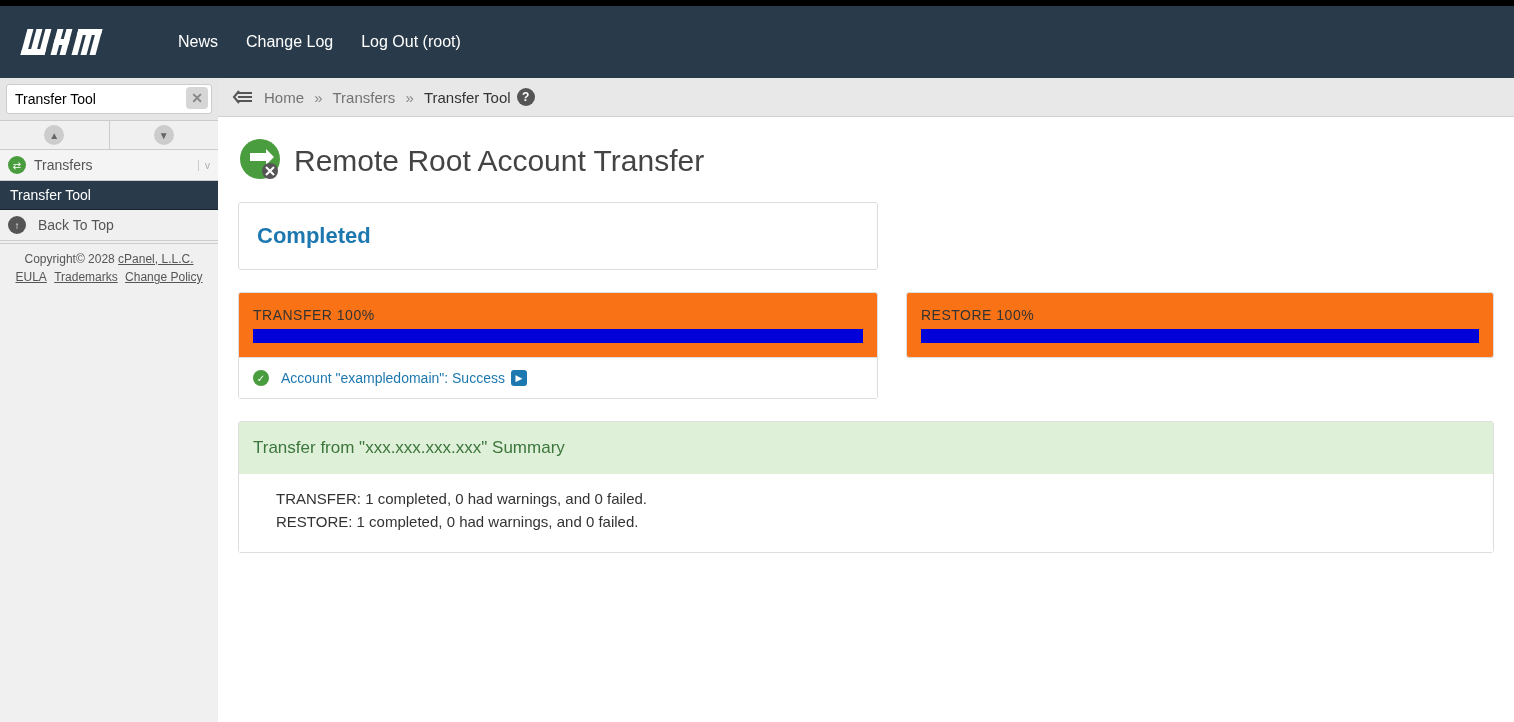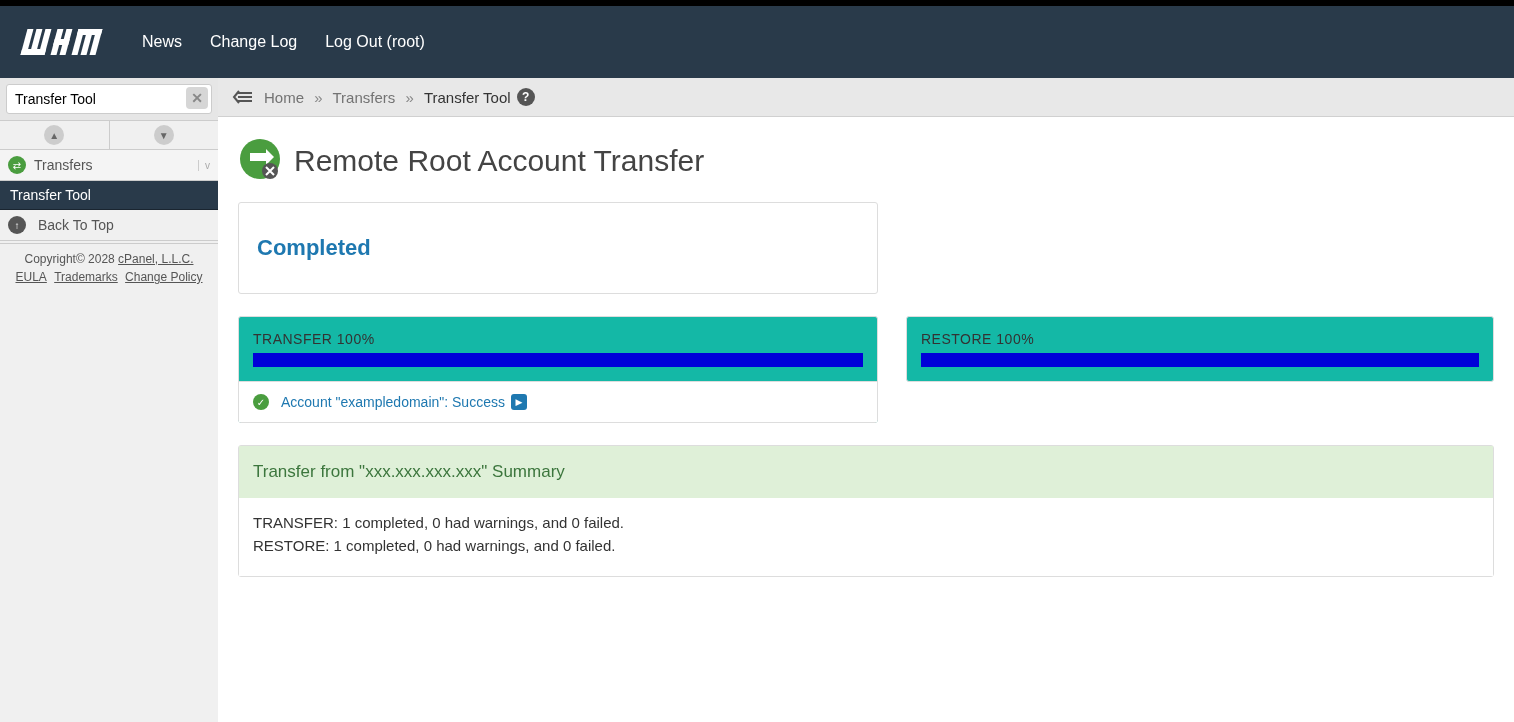--- a/index.html
+++ b/index.html
@@ -1,20 +1,20 @@
 <!DOCTYPE html>
 <html><head>
 <meta charset="utf-8">
 <style>
 * { box-sizing: border-box; margin: 0; padding: 0; }
 body { font-family: -apple-system, BlinkMacSystemFont, "Segoe UI", Arial, sans-serif; font-size: 14px; color: #333; background: #fff; }
 a { text-decoration: none; }
 
 .topbar { background: #000; height: 6px; }
-.header { background: #293a4a; height: 72px; display: flex; align-items: center; padding: 17px 18px; }
+.header { background: #293a4a; height: 72px; display: flex; align-items: center; padding: 17px 18px; gap: 36px; }
 .logo { margin-right: 24px; }
 .logo svg { display: block; }
 .topnav { display: flex; gap: 28px; }
 .topnav a { color: #fff; font-size: 16px; }
 
 .layout { display: flex; }
 .sidebar { width: 218px; flex-shrink: 0; background: #f0f0f0; min-height: 650px; }
 .search-wrap { padding: 6px; background: #e6e6e6; border-bottom: 1px solid #ccc; }
 .search-box { position: relative; }
 .search-box input { width: 100%; padding: 6px 30px 6px 8px; border: 1px solid #ccc; border-radius: 3px; font-size: 14px; }
@@ -45,43 +45,43 @@
 .breadcrumb a { color: #737373; }
 .breadcrumb .sep { margin: 0 6px; color: #888; }
 .breadcrumb .current { color: #333; font-weight: 500; }
 .help-icon { display: inline-flex; width: 18px; height: 18px; border-radius: 50%; background: #555; color: #fff; align-items: center; justify-content: center; font-size: 12px; margin-left: 6px; font-weight: bold; }
 
 .main { padding: 20px; }
 .page-title-row { display: flex; align-items: center; margin-bottom: 18px; }
 .page-icon { margin-right: 12px; }
 .page-title { font-size: 30px; font-weight: 400; color: #444; }
 
-.status-box { border: 1px solid #ddd; border-radius: 3px; padding: 32px 18px; margin-bottom: 22px; width: 640px; }
+.status-box { border: 1px solid #ddd; border-radius: 3px; padding: 20px 18px; margin-bottom: 22px; width: 640px; }
 .status-box h2 { color: #1e78b0; font-size: 22px; font-weight: 600; }
 
 .progress-row { display: flex; gap: 28px; margin-bottom: 22px; }
 .progress-col { flex: 1; }
 .progress-col.left { flex: 0 0 640px; }
-.progress-panel { border: 1px solid #ddd; border-radius: 3px; background: #14b8a6; }
+.progress-panel { border: 1px solid #ddd; border-radius: 3px; background: #f97316; }
 .progress-head { padding: 14px 14px 2px; }
 .progress-label { font-size: 14px; color: #333; letter-spacing: 0.5px; }
 .progress-bar-wrap { padding: 4px 14px 14px; }
 .progress-bar { height: 14px; background: #0000d8; width: 100%; }
 .progress-sub { border-top: 1px solid #ddd; padding: 12px 14px; display: flex; align-items: center; background: #fff; }
 .check-icon { width: 16px; height: 16px; border-radius: 50%; background: #4a9d3f; display: inline-flex; align-items: center; justify-content: center; color: #fff; font-size: 10px; margin-right: 12px; }
 .progress-sub a { color: #1e78b0; }
 .play-icon { display: inline-flex; width: 16px; height: 16px; border-radius: 3px; background: #1e78b0; color: #fff; align-items: center; justify-content: center; font-size: 9px; margin-left: 6px; }
 
 .info-alert { background: #d9edf7; border: 1px solid #9fd0e8; border-radius: 3px; padding: 12px 14px; color: #31708f; margin-bottom: 22px; font-size: 15px; }
 .info-alert strong { color: #31708f; }
 
 .summary-panel { border: 1px solid #ddd; border-radius: 3px; }
 .summary-head { background: #dff0d8; padding: 16px 14px; color: #3c763d; font-size: 17px; }
 .summary-body { padding: 16px 14px; background: #fff; color: #333; font-size: 15px; }
-.summary-body p { margin-bottom: 6px; }
+.summary-body p { margin-bottom: 6px; margin-left: 23px; }
 </style>
 </head>
 <body>
 
 <div class="topbar"></div>
 
 <div class="header">
   <div class="logo">
     <svg width="100" height="30" viewBox="0 0 100 30">
       <g fill="#fff" transform="skewX(-15)">

